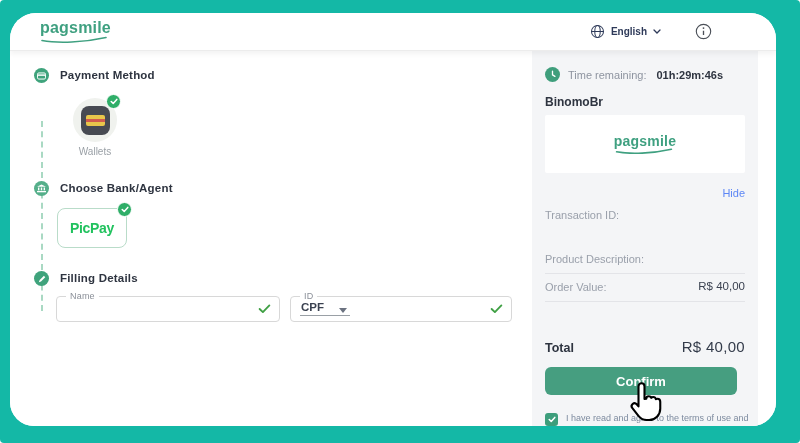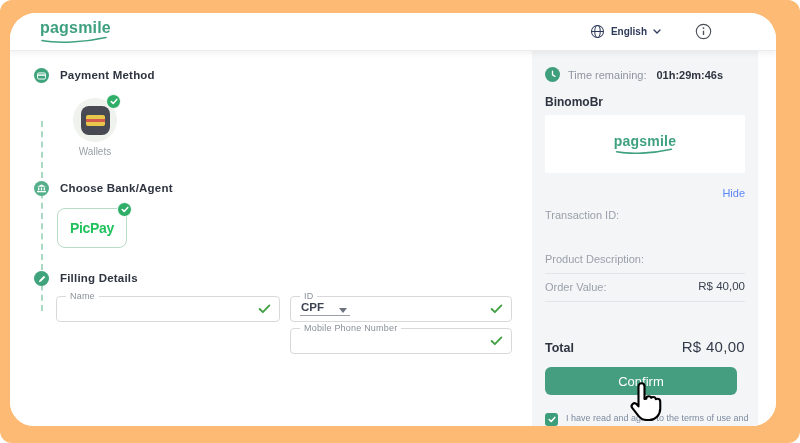--- a/index.html
+++ b/index.html
@@ -1,17 +1,17 @@
 <!DOCTYPE html>
 <html><head>
 <meta charset="utf-8">
 <style>
   * { margin:0; padding:0; box-sizing:border-box; }
   html,body { width:800px; height:443px; background:#ffffff; font-family:"Liberation Sans", sans-serif; }
-  .stage { position:relative; width:800px; height:443px; background:#fdba74; border-radius:12px; overflow:hidden;padding-left:32px; }
+  .stage { position:relative; width:800px; height:443px; background:#14b8a6; border-radius:4px; overflow:hidden;padding-left:32px; }
   .card { position:absolute; left:10px; top:13px; width:766px; height:413px; background:#fff; border-radius:26px 26px 24px 24px; overflow:hidden; }
 
   
   .hdr { position:absolute; left:0; top:0; width:100%; height:38px; background:#fff; display:flex; align-items:center; padding:0 64px 0 30px; border-bottom:1px solid #ececec; box-shadow:0 3px 5px rgba(0,0,0,.05); z-index:5; }
   .logo { display:inline-flex; flex-direction:column; line-height:1; }
   .logo .lt { color:#3fa080; font-size:16px; font-weight:700; letter-spacing:.2px; }
   .hdr-right { margin-left:auto; display:flex; align-items:center; gap:34px; }
   .lang { display:flex; align-items:center; gap:6px; cursor:pointer; }
   .lang span { font-size:10px; color:#2e3a59; font-weight:600; }
   .iconbtn { display:flex; align-items:center; }
@@ -48,21 +48,21 @@
   .time-row .tv { font-size:11px; color:#2e3440; font-weight:700; margin-left:2px; }
   .merchant { position:absolute; left:13px; top:44px; font-size:12px; font-weight:700; color:#2e3440; }
   .logo-box { position:absolute; left:13px; top:64px; width:200px; height:58px; background:#fff; border-radius:2px; display:flex; align-items:center; justify-content:center; }
   .logo-box .lt { font-size:14px; }
   .hide-link { position:absolute; right:13px; top:136px; font-size:11px; color:#5d87f5; cursor:pointer; }
   .kv-label { position:absolute; left:13px; font-size:11px; color:#9aa0ab; }
   .kv-value { position:absolute; right:13px; font-size:11.5px; color:#3a4150; }
   .divider { position:absolute; left:13px; right:13px; height:1px; background:#e3e4e8; }
   .total-label { position:absolute; left:13px; top:290px; font-size:12.5px; font-weight:700; color:#2e3440; }
   .total-value { position:absolute; right:13px; top:287px; font-size:15px; color:#333b4a; letter-spacing:.3px; }
-  .confirm-btn { position:absolute; left:13px; top:316px; width:192px; height:28px; background:#469e80; border:none; border-radius:6px; color:#fff; font-weight:400; font-size:13px; font-family:"Liberation Sans", sans-serif; cursor:pointer; }
+  .confirm-btn { position:absolute; left:13px; top:316px; width:192px; height:28px; background:#469e80; border:none; border-radius:6px; color:#fff; font-weight:700; font-size:13px; font-family:"Liberation Sans", sans-serif; cursor:pointer; }
   .cursor { position:absolute; left:96px; top:330px; z-index:6; }
   .terms-row { position:absolute; left:13px; top:362px; display:flex; align-items:flex-start; gap:8px; width:210px; }
   .terms-cb { width:13px; height:13px; min-width:13px; background:#3d9e7c; border-radius:3px; display:flex; align-items:center; justify-content:center; cursor:pointer; }
   .terms-text { font-size:9px; color:#7d8b9f; line-height:1.3; white-space:nowrap; }
 </style>
 </head>
 <body>
 
 <div class="stage">
   <div class="card">
@@ -168,29 +168,20 @@
           <span class="tri"></span>
         </span>
         <span class="fcheck">
           <svg width="13" height="10" viewBox="0 0 12 9">
               <path d="M1.5 4.5 L4.5 7.4 L10.5 1.2" stroke="#3fa044" stroke-width="1.7" fill="none" stroke-linecap="round" stroke-linejoin="round"></path>
             </svg>
         </span>
       </div>
 
 
-      <div class="field" style="left:280px; top:277px; width:222px;">
-        <span class="flabel">Mobile Phone Number</span>
-        <input type="text" style="">
-        <span class="fcheck">
-          <svg width="13" height="10" viewBox="0 0 12 9">
-              <path d="M1.5 4.5 L4.5 7.4 L10.5 1.2" stroke="#3fa044" stroke-width="1.7" fill="none" stroke-linecap="round" stroke-linejoin="round"></path>
-            </svg>
-        </span>
-      </div>
 
       <div class="sidebar">
         <div class="time-row">
           <svg width="15" height="15" viewBox="0 0 16 16">
               <circle cx="8" cy="8" r="8" fill="#3f9e7c"></circle>
               <path d="M8 4.3 V8.4 L10.6 10" stroke="#fff" stroke-width="1.4" fill="none" stroke-linecap="round"></path>
             </svg>
           <span class="tl">Time remaining:</span>
           <span class="tv">01h:29m:46s</span>
         </div>

